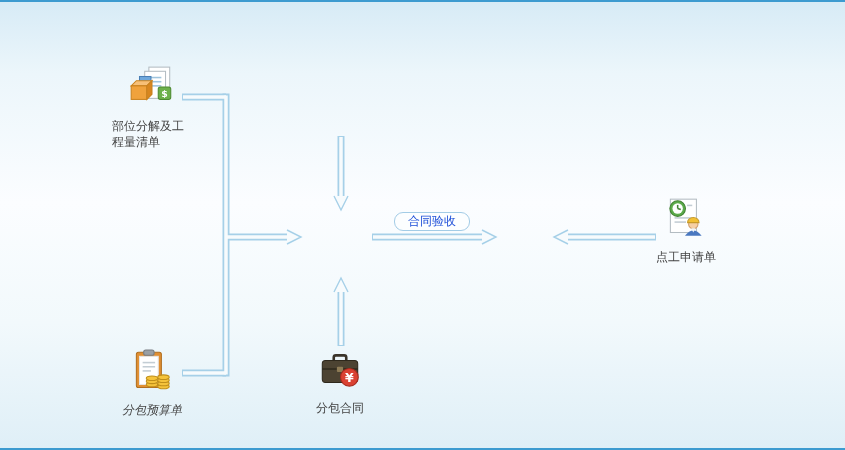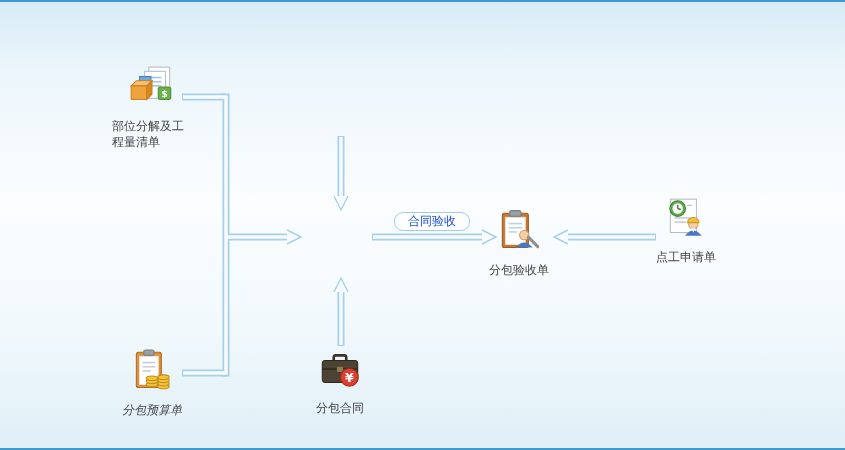--- a/index.html
+++ b/index.html
@@ -78,34 +78,20 @@
       <rect x="4" y="21" width="15" height="13" fill="#f0a23c" stroke="#c9821f"></rect>
       <polygon points="19,21 24,16 24,29 19,34" fill="#d8861f" stroke="#c9821f"></polygon>
       <rect x="30" y="22" width="12" height="12" rx="2" fill="#6cb04a" stroke="#4d8a30"></rect>
       <text x="36" y="31.5" font-size="9" fill="#ffffff" text-anchor="middle" font-weight="bold">$</text>
     </svg>
     <div class="label wrap">部位分解及工程量清单</div>
   </div>
 
 
 
-  <div class="node" id="n-acceptance">
-    <svg class="icon" viewBox="0 0 48 48">
-      <rect x="8" y="5" width="25" height="33" rx="2" fill="#c8772c" stroke="#9a5a1e"></rect>
-      <rect x="11" y="9" width="19" height="26" fill="#ffffff" stroke="#e2e2e2"></rect>
-      <rect x="15" y="2.5" width="11" height="5.5" rx="2" fill="#9aa0a5" stroke="#787d82"></rect>
-      <line x1="14" y1="15" x2="27" y2="15" stroke="#b9d2e6" stroke-width="1.5"></line>
-      <line x1="14" y1="19" x2="27" y2="19" stroke="#b9d2e6" stroke-width="1.5"></line>
-      <line x1="14" y1="23" x2="22" y2="23" stroke="#b9d2e6" stroke-width="1.5"></line>
-      <circle cx="29" cy="26" r="4.5" fill="#f6cfa4" stroke="#cf9f6d"></circle>
-      <path d="M21,38 q8,-10 16,0 z" fill="#4a78c0"></path>
-      <line x1="33" y1="28" x2="42" y2="37" stroke="#8a9096" stroke-width="3" stroke-linecap="round"></line>
-    </svg>
-    <div class="label">分包验收单</div>
-  </div>
 
   <div class="node" id="n-daywork">
     <svg class="icon" viewBox="0 0 48 48">
       <rect x="9" y="4" width="25" height="32" fill="#ffffff" stroke="#b3bcc2"></rect>
       <line x1="25" y1="10" x2="30" y2="10" stroke="#c3cdd4" stroke-width="1.5"></line>
       <line x1="13" y1="22" x2="30" y2="22" stroke="#c3cdd4" stroke-width="1.5"></line>
       <line x1="13" y1="26" x2="24" y2="26" stroke="#c3cdd4" stroke-width="1.5"></line>
       <circle cx="16" cy="13" r="7.5" fill="#5cab4a" stroke="#448336"></circle>
       <circle cx="16" cy="13" r="5" fill="#ffffff"></circle>
       <line x1="16" y1="13" x2="16" y2="9.5" stroke="#448336" stroke-width="1.5"></line>

